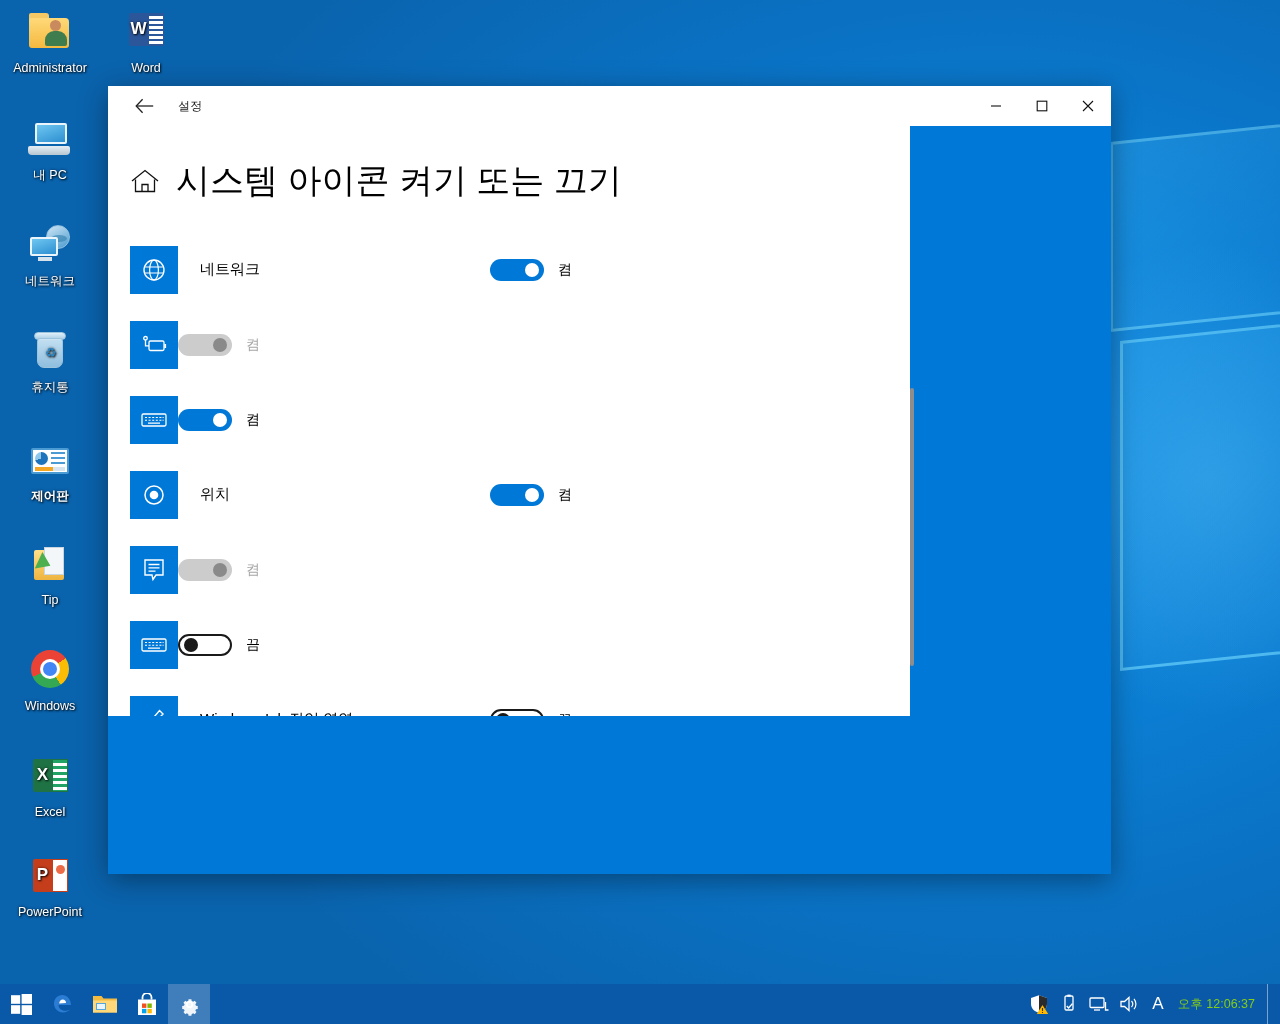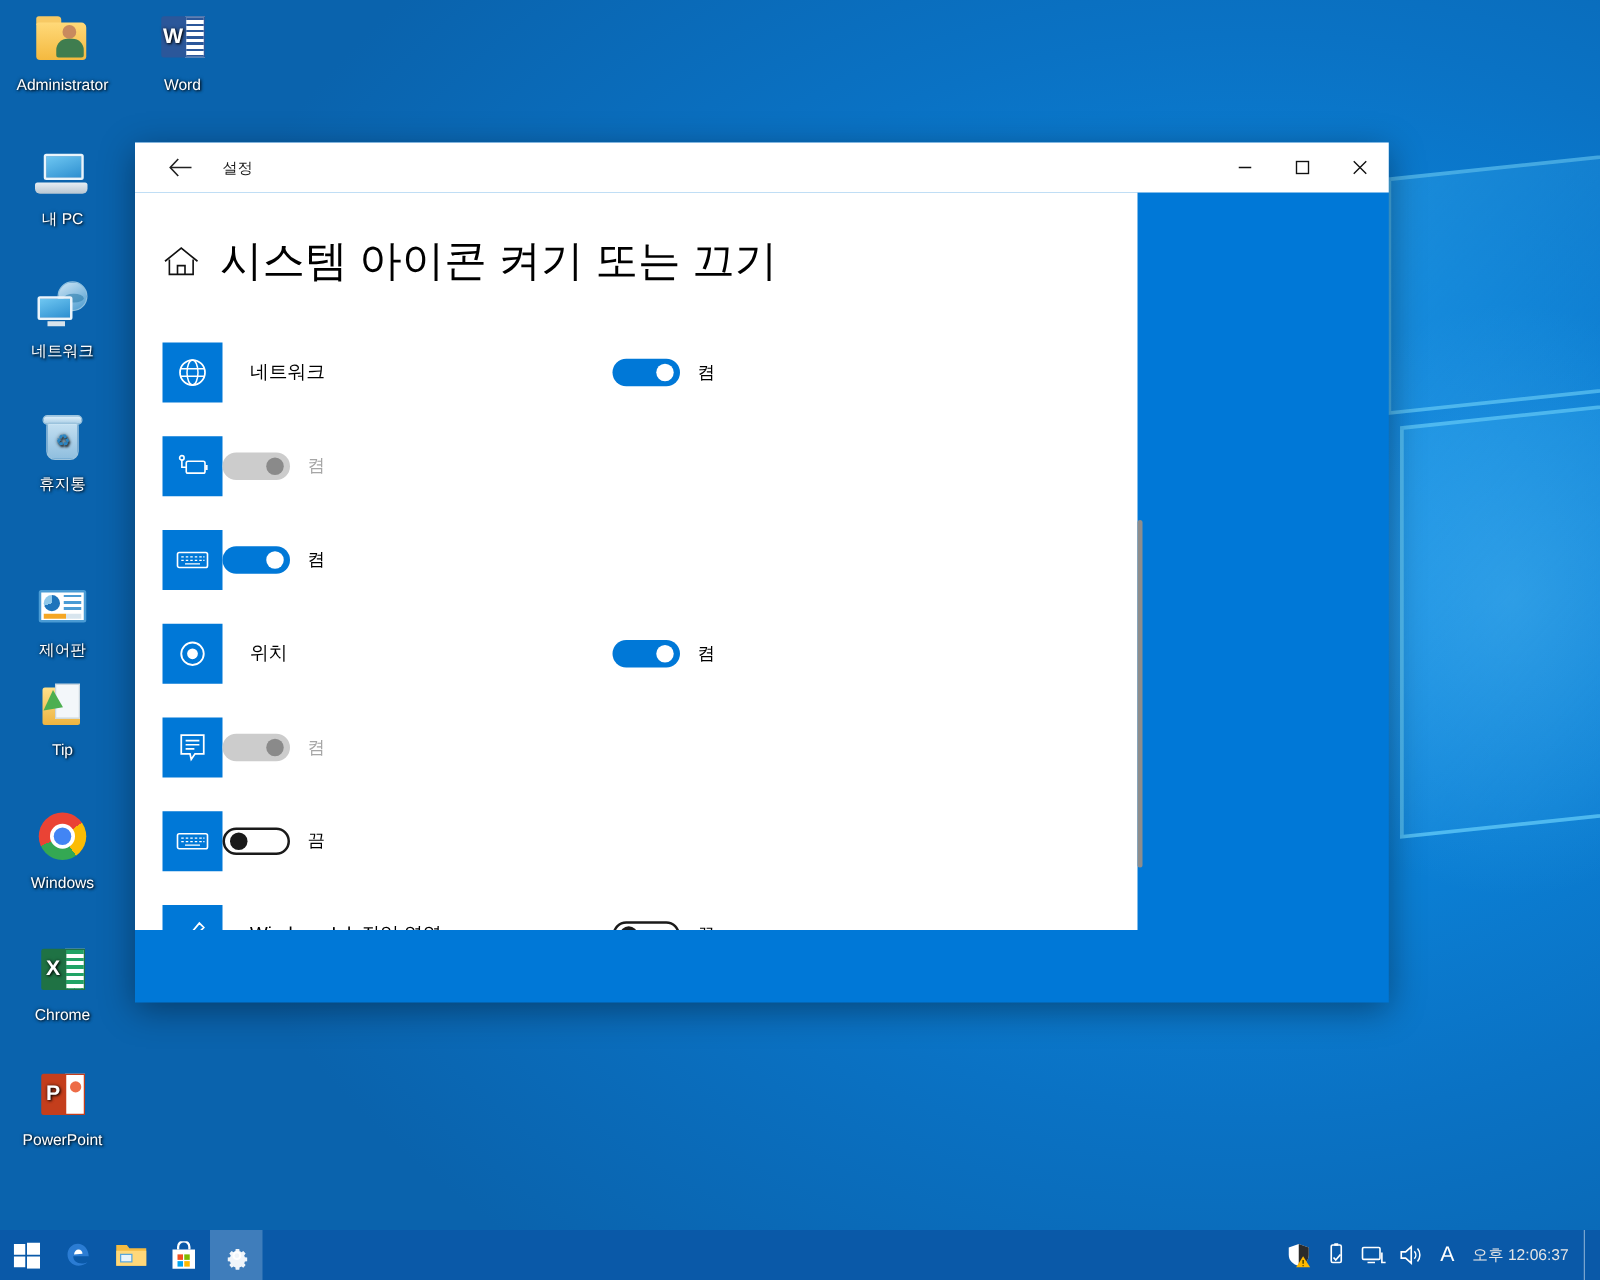--- a/index.html
+++ b/index.html
@@ -151,24 +151,23 @@
 
   .ic-word .w-left { position:absolute; left:7px; top:5px; width:19px; height:33px; background:#2b579a; border-radius:2px 0 0 2px; }
   .ic-word .w-right { position:absolute; left:26px; top:5px; width:16px; height:33px; background:#fff; border:1px solid #2b579a;
     background-image: repeating-linear-gradient(180deg,#2b579a 0 2px, #fff 2px 5px); }
   .ic-word .w-letter { position:absolute; left:7px; top:11px; width:19px; text-align:center; color:#fff; font-weight:bold; font-size:17px; line-height:19px; }
 
   
   #settings-window {
     position: absolute;
     left: 108px; top: 86px;
-    width: 1003px; height: 688px;
+    width: 1003px; height: 788px;
     background: #0078d7;
     box-shadow: 0 6px 26px rgba(0,0,0,0.38);
-    margin-top: 28px;
   }
   #title-bar {
     position: absolute; left:0; top:0;
     width: 1003px; height: 40px;
     background: #ffffff;
     display: flex; align-items: center;
   }
   #back-button {
     width: 44px; height: 32px; margin-left: 14px;
     display:flex; align-items:center; justify-content:center;
@@ -251,21 +250,21 @@
   #tray { margin-left:auto; display:flex; align-items:center; height:40px; padding-right: 6px; gap: 0; }
   .tray-icon {
     width: 30px; height: 40px; display:flex; align-items:center; justify-content:center; color:#fff;
   }
   #ime-indicator {
     width: 28px; height:40px; display:flex; align-items:center; justify-content:center;
     color:#fff; font-size:17px;
   }
   #clock {
     height:40px; display:flex; align-items:center; padding: 0 12px 0 6px;
-    color:#e5e5e5; font-size: 12.5px; white-space:nowrap;
+    color:#84cc16; font-size: 12.5px; white-space:nowrap;
   }
   #show-desktop { width: 7px; height: 40px; border-left: 1px solid rgba(255,255,255,.45); }
 </style>
 </head>
 <body>
 
 <div id="desktop">
   <div id="glow"></div>
   <div class="hero-shape" id="hero2"></div>
   <div class="hero-shape" id="hero1"></div>
@@ -310,21 +309,21 @@
 
     <div class="desk-icon" style="left:2px; top:327px;">
       <span class="glyph ic-bin">
         <span class="b-lid"></span>
           <span class="b-body"></span>
           <span class="b-mark">♻</span>
       </span>
       <span class="label">휴지통</span>
     </div>
 
-    <div class="desk-icon" style="left:2px; top:460px;">
+    <div class="desk-icon" style="left:2px; top:436px;font-weight:bold;">
       <span class="glyph ic-cpanel">
         <span class="c-body"></span>
           <span class="c-pie"></span>
           <span class="c-lines"></span>
           <span class="c-bar"></span>
       </span>
       <span class="label">제어판</span>
     </div>
 
     <div class="desk-icon" style="left:2px; top:540px;">
@@ -344,21 +343,21 @@
       </span>
       <span class="label">Windows</span>
     </div>
 
     <div class="desk-icon" style="left:2px; top:752px;">
       <span class="glyph ic-excel">
         <span class="x-left"></span>
           <span class="x-right"></span>
           <span class="x-letter">X</span>
       </span>
-      <span class="label">Chrome</span>
+      <span class="label">Excel</span>
     </div>
 
     <div class="desk-icon" style="left:2px; top:852px;">
       <span class="glyph ic-ppt">
         <span class="p-left"></span>
           <span class="p-right"></span>
           <span class="p-letter">P</span>
       </span>
       <span class="label">PowerPoint</span>
     </div>

